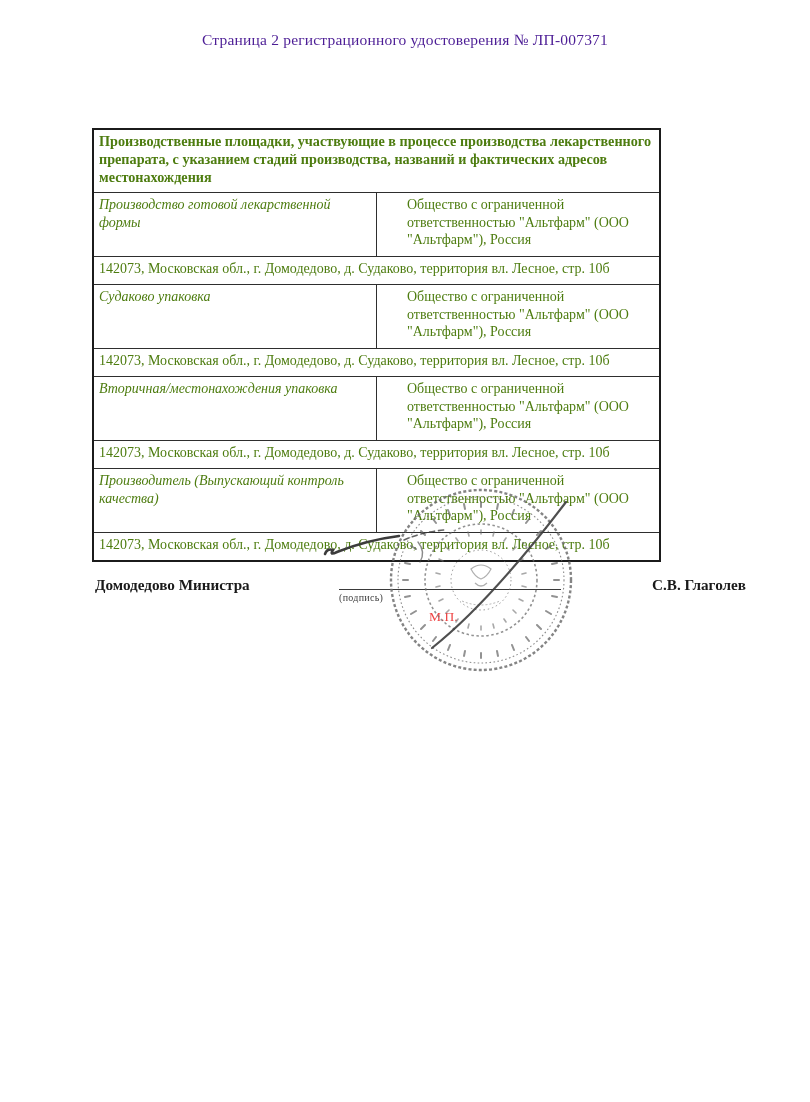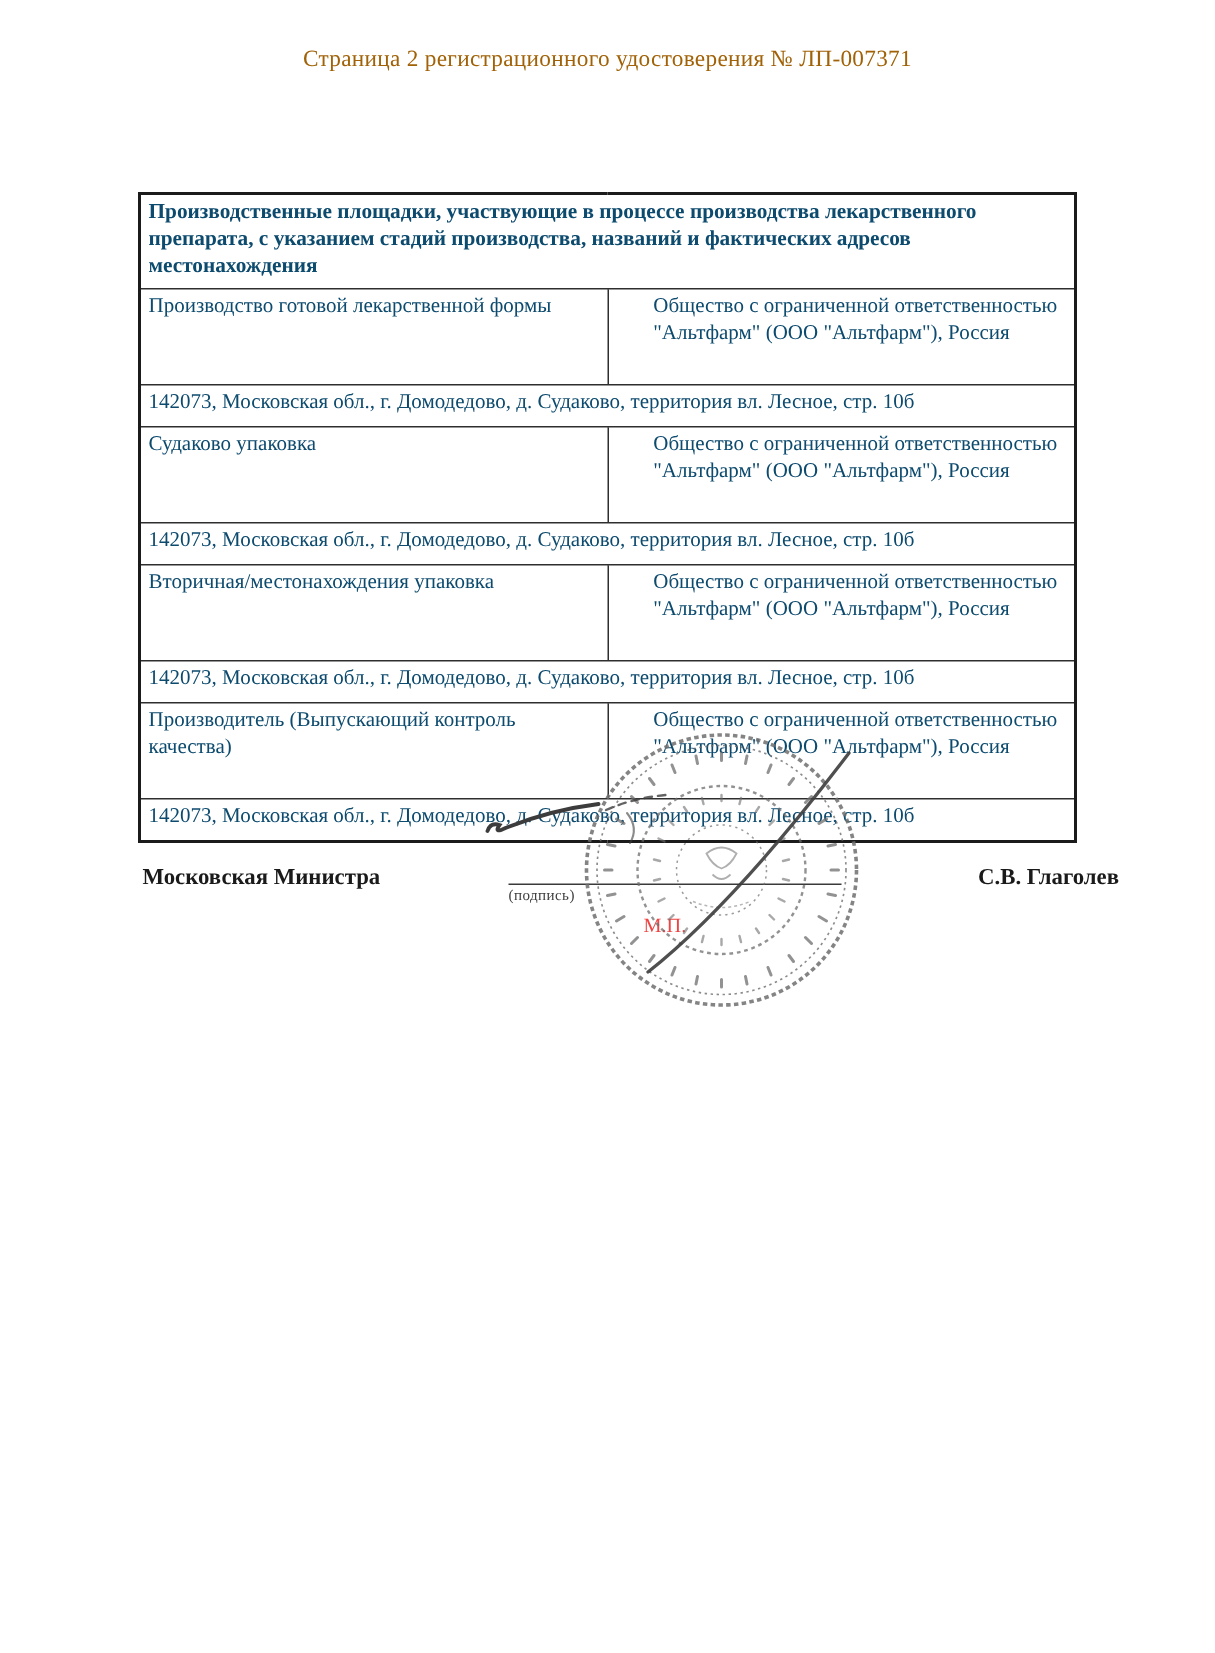--- a/index.html
+++ b/index.html
@@ -3,33 +3,33 @@
 <meta charset="utf-8">
 <style>
   html,body{margin:0;padding:0;}
   body{
     width:810px;height:1102px;position:relative;background:#ffffff;
     font-family:"Liberation Serif","DejaVu Serif",serif;color:#1a1a1a;
     -webkit-font-smoothing:antialiased;
   }
   .page-header{
     position:absolute;top:31px;left:0;width:810px;text-align:center;
-    font-size:15.5px;letter-spacing:.2px;color:#a16207;
+    font-size:15.5px;letter-spacing:.2px;color:#4c1d95;
   }
   .sites-table{
-    position:absolute;left:92px;top:128px;width:626px;
+    position:absolute;left:92px;top:128px;width:569px;
     border-collapse:collapse;table-layout:fixed;
-    font-size:14px;line-height:1.25;color:#0c4a6e;
+    font-size:14px;line-height:1.25;color:#4d7c0f;
   }
   .sites-table td{
     border:1px solid #2e2e2e;padding:3px 6px 4px 5px;vertical-align:top;
   }
   .sites-table{border:2px solid #1b1b1b;}
   td.cell-title{font-weight:bold;font-size:14.2px;padding-bottom:6px;}
-  td.cell-stage{width:357px;height:56px;border-right:1px dotted #5a5a5a;}
+  td.cell-stage{font-style:italic;width:357px;height:56px;border-right:1px dotted #5a5a5a;}
   td.cell-company{width:253px;height:56px;padding-left:30px;}
   td.cell-address{height:20px;}
   .sig-left{position:absolute;left:95px;top:576px;font-weight:bold;font-size:15.2px;}
   .sig-name{position:absolute;right:64px;top:576px;font-weight:bold;font-size:15.2px;}
   .sig-line{position:absolute;left:339px;top:589px;width:222px;border-top:1.2px solid #3a3a3a;height:0;}
   .sig-caption{position:absolute;left:339px;top:592px;width:222px;text-align:left;
     font-size:10px;color:#3f3f3f;letter-spacing:.3px;}
   .sig-mp{position:absolute;left:429px;top:609px;font-size:13.5px;font-weight:normal;color:#ef4444;}
   .stamp-wrap{position:absolute;left:378px;top:483px;width:206px;height:200px;pointer-events:none;}
   .pen-wrap{position:absolute;left:300px;top:490px;width:300px;height:180px;pointer-events:none;}
@@ -72,21 +72,21 @@
     <tr>
       <td class="cell-stage">Производитель (Выпускающий контроль качества)</td>
       <td class="cell-company">Общество с ограниченной ответственностью "Альтфарм" (ООО "Альтфарм"), Россия</td>
     </tr>
     <tr>
       <td class="cell-address" colspan="2">142073, Московская обл., г. Домодедово, д. Судаково, территория вл. Лесное, стр. 10б</td>
     </tr>
   </tbody>
 </table>
 
-<div class="sig-left">Московская Министра</div>
+<div class="sig-left">Домодедово Министра</div>
 <div class="sig-line"></div>
 <div class="sig-caption">(подпись)</div>
 <div class="sig-mp">М.П.</div>
 <div class="sig-name">С.В. Глаголев</div>
 
 <div class="stamp-wrap">
   <svg width="206" height="200" viewBox="0 0 206 200">
     <g fill="none" stroke="#6e6e6e">
       <circle cx="103" cy="97" r="90" stroke-width="2.4" stroke-dasharray="3 2.2" opacity="0.85"></circle>
       <circle cx="103" cy="97" r="83" stroke-width="1.1" stroke-dasharray="1.6 2.4" opacity="0.8"></circle>

